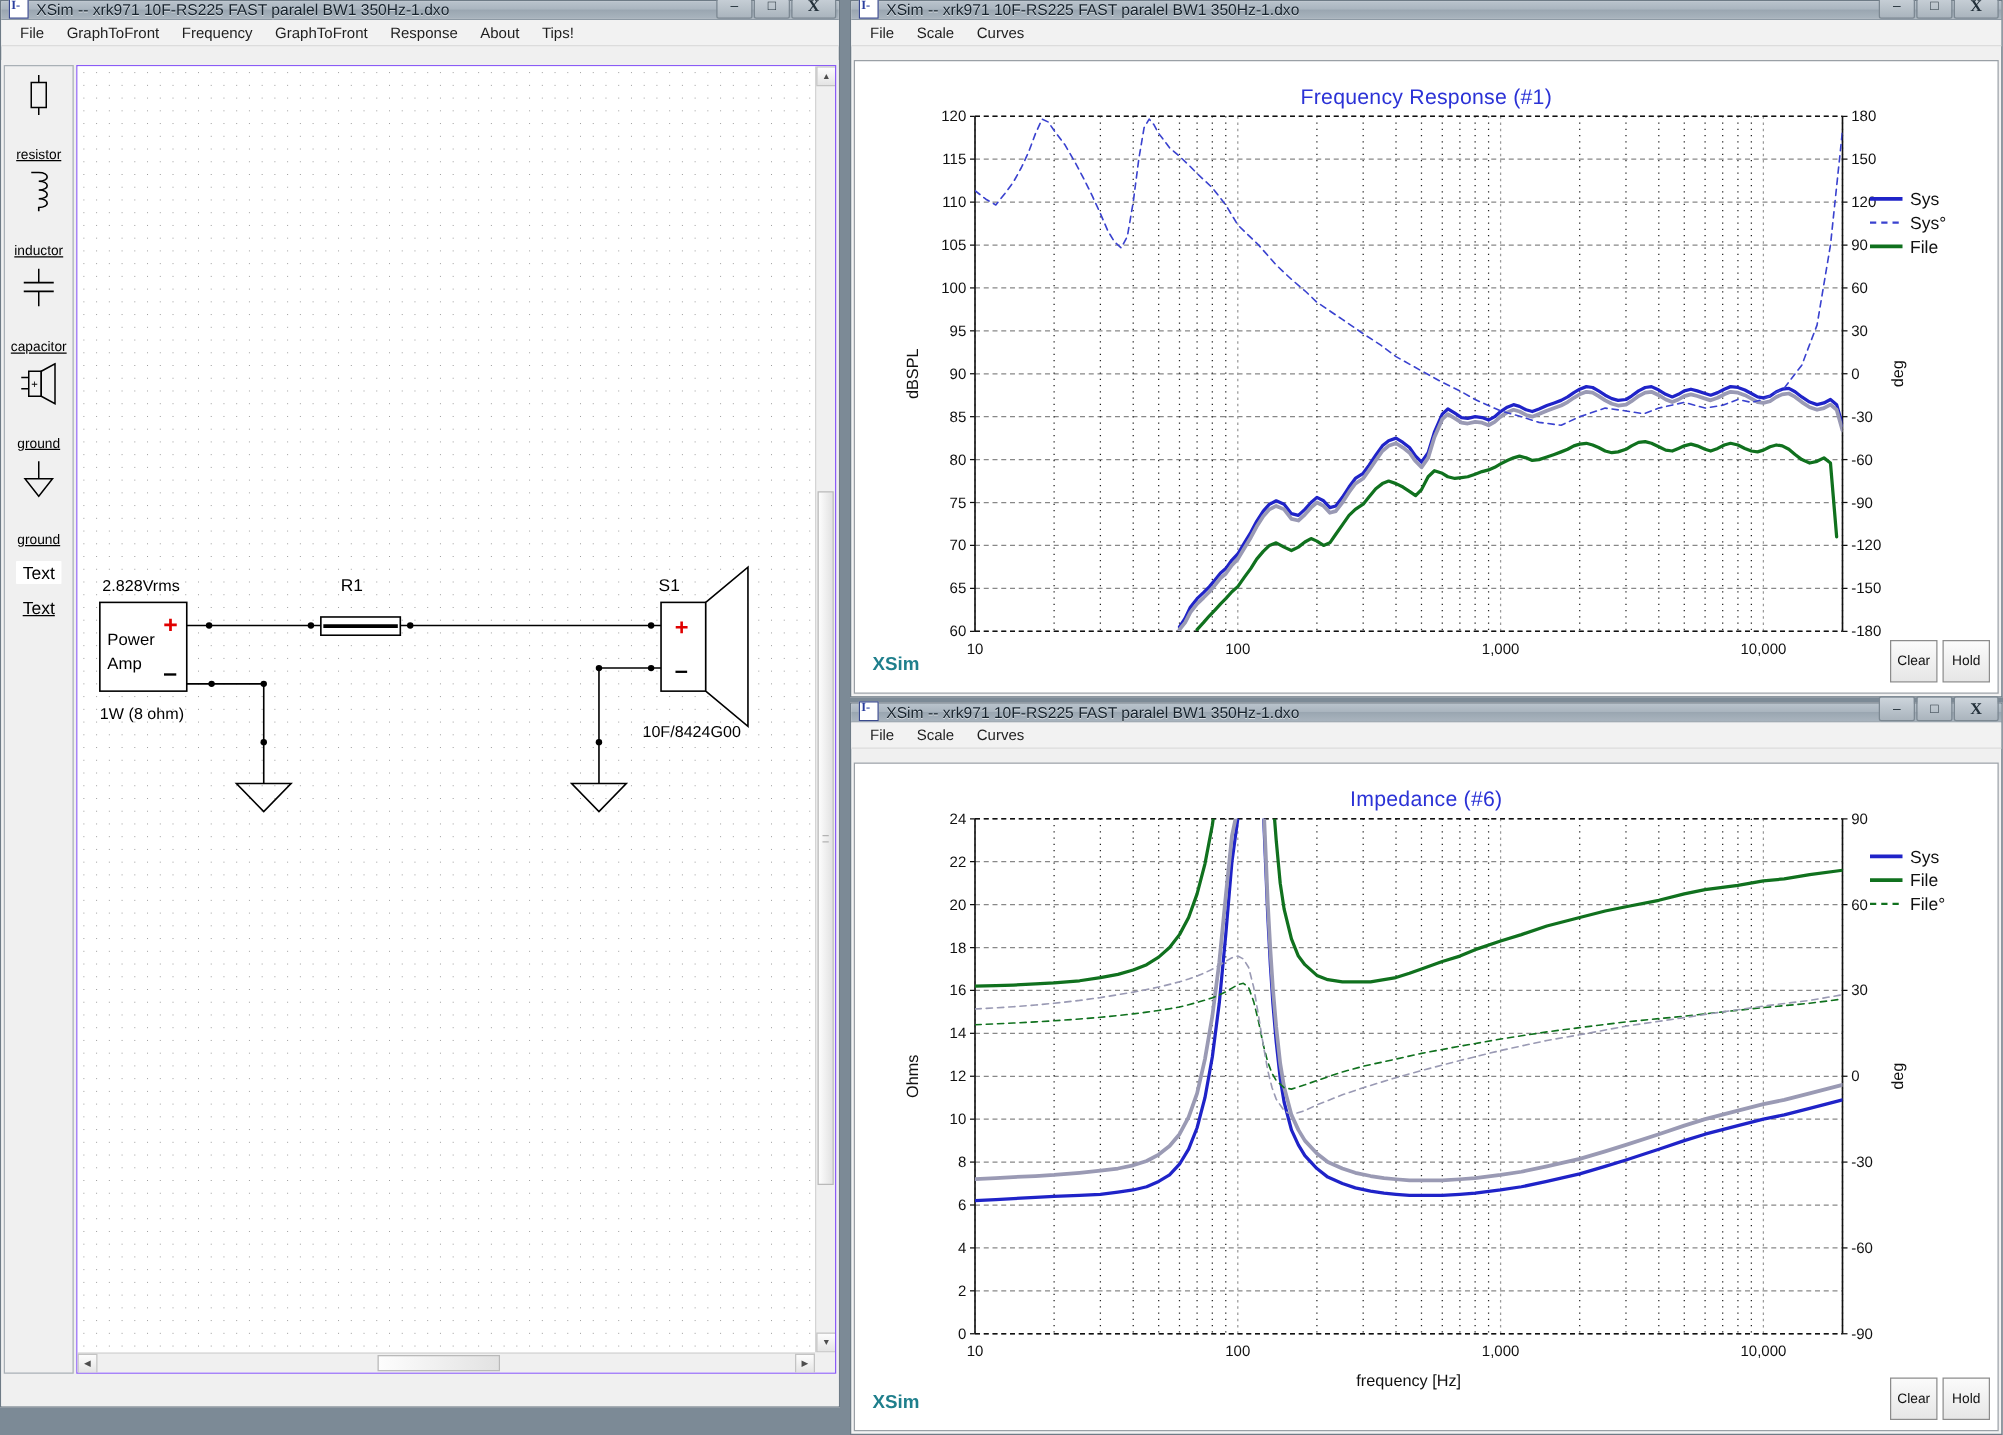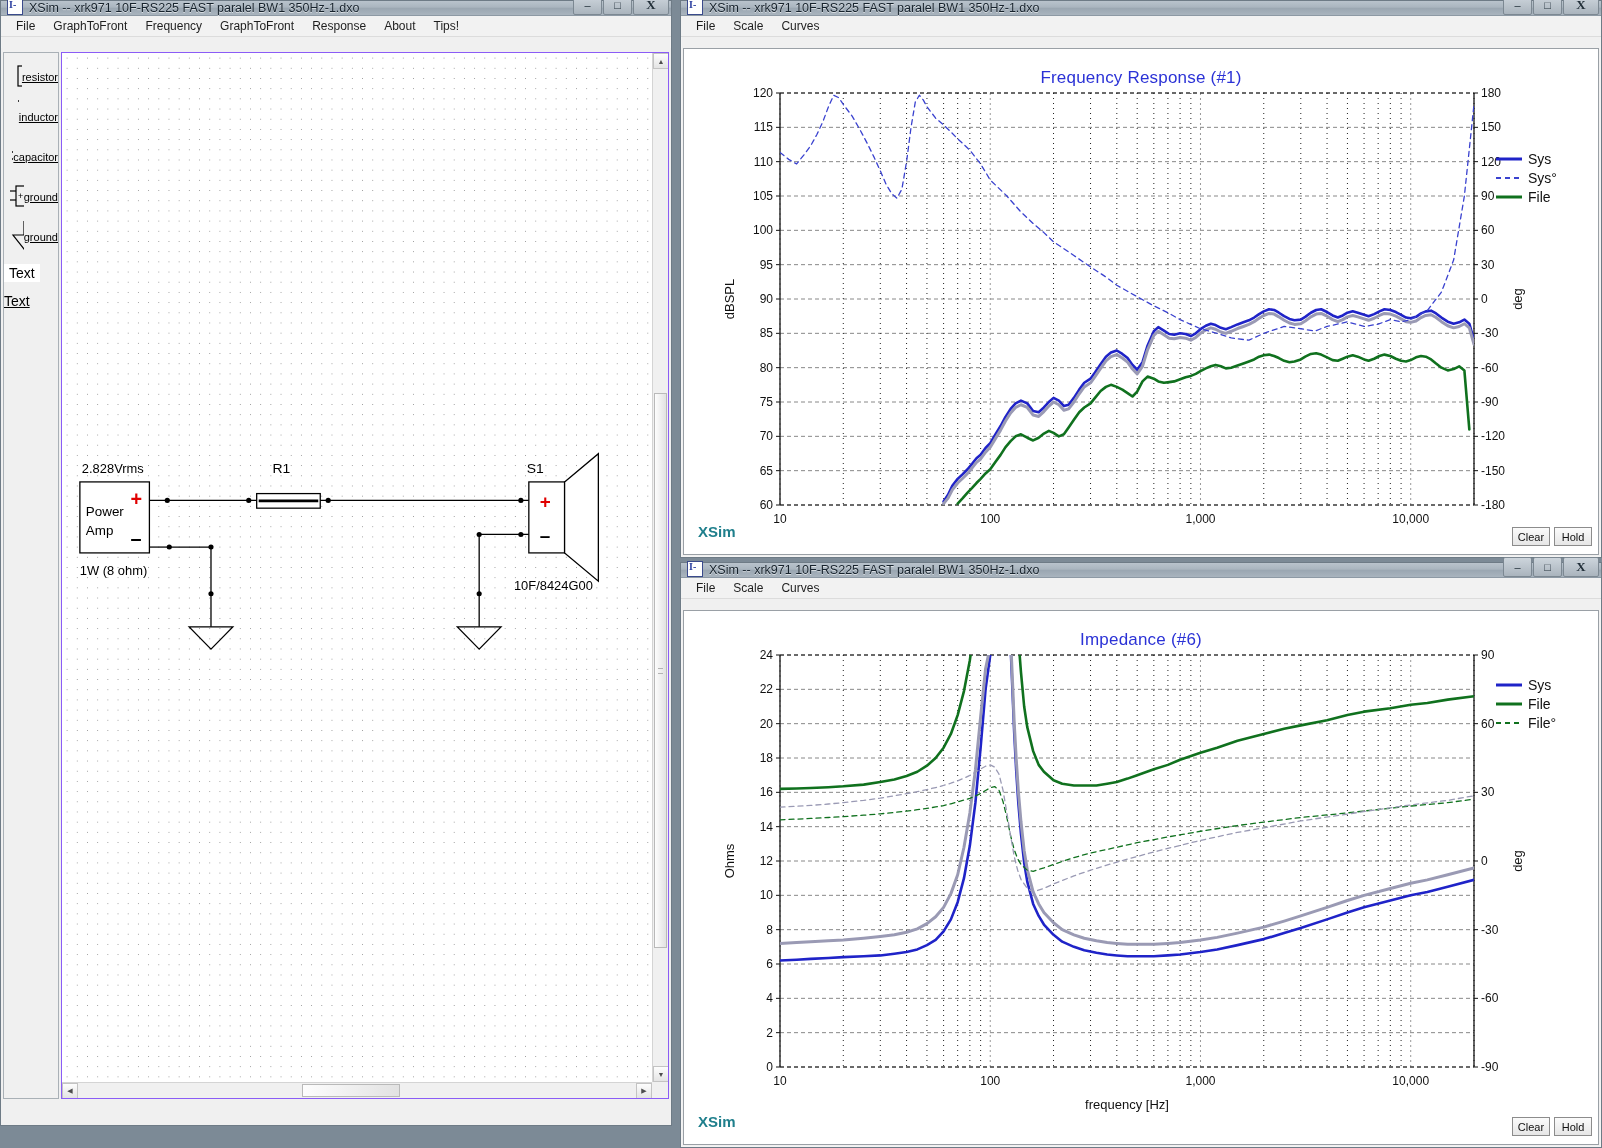--- a/index.html
+++ b/index.html
@@ -27,22 +27,22 @@
       font-family:"Liberation Serif", serif; }
   .menubar { height:21px; display:flex; align-items:center; gap:0;
       background:#f2f2f2; border-bottom:1px solid #dcdcdc; padding-left:6px; }
   .menu-item { font-size:12px; color:#1e1e1e; padding:2px 9px; white-space:nowrap; }
 
   
   #mainwin { left:0; top:0; width:672px; height:1126px; }
   .main-body { position:absolute; left:0; top:47px; right:0; bottom:0; background:#f0f0f0; }
   .palette { position:absolute; left:2px; top:4px; width:56px; bottom:26px;
       background:#f0f0f0; border:1px solid #a9b0b6; }
-  .pal-item { width:100%; display:flex; flex-direction:row; align-items:center;
-      margin-top:6px; }
+  .pal-item { width:100%; display:flex; flex-direction:column; align-items:center;
+      margin-top:6px;gap:24px; }
   .pal-label { font-size:11px; color:#000; text-decoration:underline; margin-top:1px; }
   .pal-label.plain { text-decoration:none; background:#fff; padding:0 4px;
       border:1px solid #fff; }
   .canvas-wrap { position:absolute; left:60px; top:4px; right:2px; bottom:26px;
       border:1px solid #8b5cf6; background:#fff; overflow:hidden; }
   .canvas { position:absolute; left:0; top:0; right:16px; bottom:16px;
       background-color:#fff;
       background-image:radial-gradient(circle, #9a9a9a 0.6px, transparent 0.7px);
       background-size:10.2px 10.2px; }
   .vsb { position:absolute; right:0; top:0; width:16px; bottom:16px; background:#f0f0f0;
@@ -64,21 +64,21 @@
 
   
   #fr-win { left:680px; top:0; width:922px; height:558px; }
   #imp-win { left:680px; top:562px; width:922px; height:586px; }
   .graph-body { position:absolute; left:2px; right:2px; top:47px; bottom:2px;
       background:#fff; border:1px solid #9aa0a6; }
   .graph-title { text-align:center; font-size:17px; color:#2b32d6;
       margin-top:19px; letter-spacing:.2px; }
   .xsim-logo { position:absolute; font-weight:bold; font-size:15px;
       color:#1f7f8c; }
-  .gbtn { position:absolute; height:19px; min-width:36px; font-size:11px;
+  .gbtn { position:absolute; height:34px; min-width:36px; font-size:11px;
       background:linear-gradient(to bottom,#fbfbfb,#e6e6e6);
       border:1px solid #8c8c8c; display:flex; align-items:center;
       justify-content:center; color:#111; }
 </style>
 </head>
 <body>
 
 <div class="win" id="mainwin">
   <div class="titlebar">
     <span class="tb-icon"></span>

